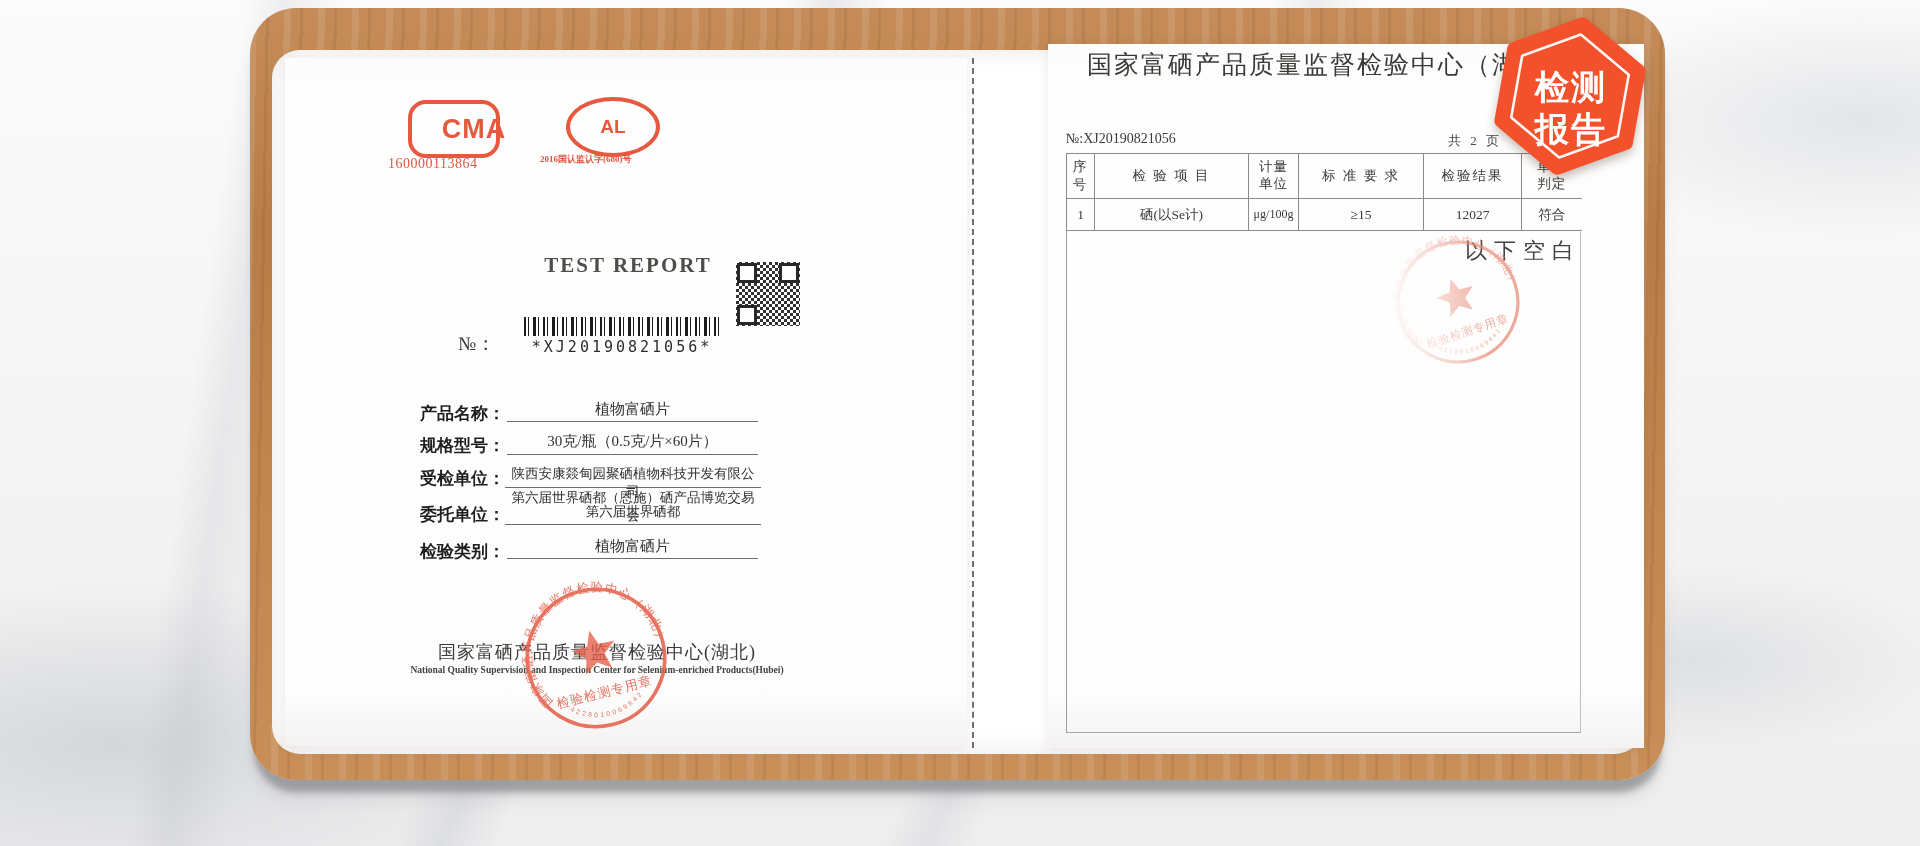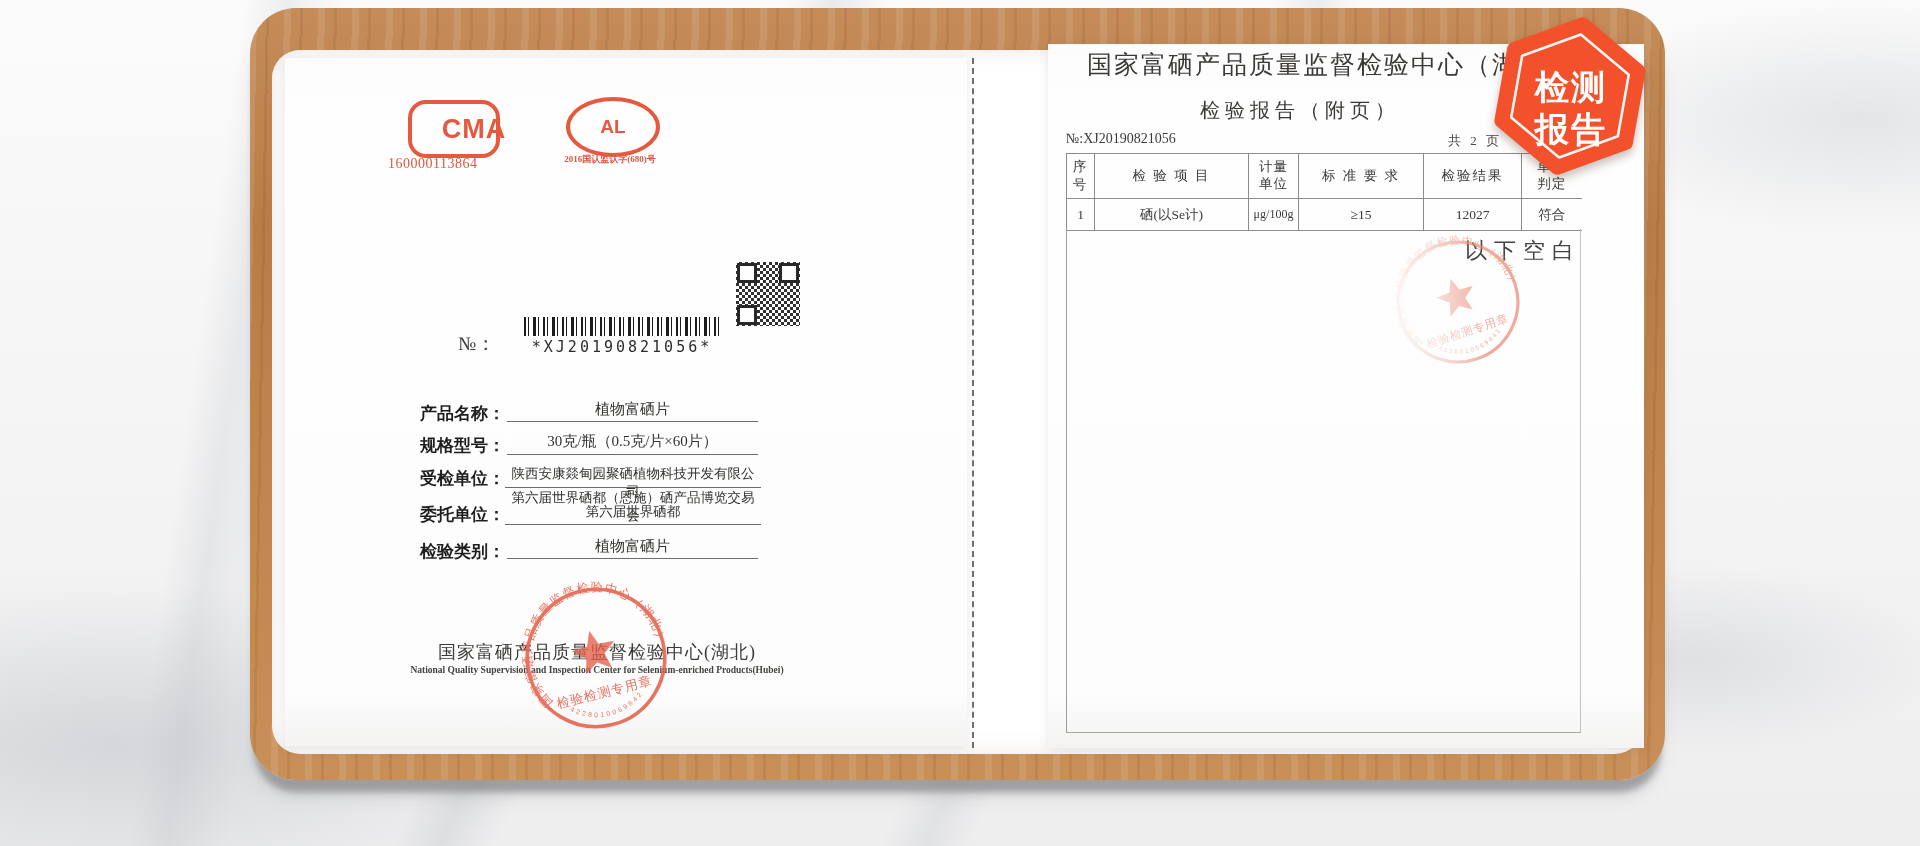--- a/index.html
+++ b/index.html
@@ -33,21 +33,21 @@
   .divider{left:972px;top:58px;height:690px;width:0;border-left:2px dashed #4c4c4c;opacity:.8;}
 
   
   .cma-box{left:408px;top:100px;width:84px;height:50px;border:4px solid #e6593f;border-radius:18px;
     display:flex;align-items:center;justify-content:center;}
   .cma-letters{color:#e6593f;font-weight:bold;font-size:27px;letter-spacing:1px;font-family:"Liberation Sans",sans-serif;margin-left:40px;}
   .cma-number{left:388px;top:156px;width:124px;text-align:left;color:#dd5740;font-size:14px;letter-spacing:.5px;font-family:"Liberation Serif",serif;}
   .cal-box{left:566px;top:97px;width:86px;height:52px;border:4px solid #e6593f;border-radius:50%;
     display:flex;align-items:center;justify-content:center;}
   .cal-letters{color:#e6593f;font-weight:bold;font-size:19px;letter-spacing:0;font-family:"Liberation Sans",sans-serif;}
-  .cal-note{left:540px;top:153px;width:140px;text-align:center;color:#dd5740;font-size:9px;font-weight:bold;font-family:"Liberation Serif",serif;}
+  .cal-note{left:540px;top:153px;width:140px;color:#dd5740;font-size:9px;font-weight:bold;font-family:"Liberation Serif",serif;}
 
   .doc-title{left:478px;top:199px;width:300px;text-align:center;font-size:43px;font-weight:bold;
     color:#56534c;letter-spacing:24px;text-indent:24px;font-family:"Liberation Sans",sans-serif;}
   .doc-subtitle{left:478px;top:253px;width:300px;text-align:center;font-size:21px;font-weight:bold;
     color:#4f4d49;letter-spacing:2px;font-family:"Liberation Serif",serif;}
 
   .qr{left:736px;top:262px;width:64px;height:64px;background:#fff;
     background-image:repeating-conic-gradient(#1b1b1b 0% 25%, #ffffff 0% 50%);background-size:6px 6px;opacity:.9;}
   .qr .finder{position:absolute;width:14px;height:14px;border:3px solid #111;background:#fff;}
   .qr .f1{left:1px;top:1px;} .qr .f2{right:1px;top:1px;} .qr .f3{left:1px;bottom:1px;}
@@ -114,20 +114,21 @@
   <div class="abs cma-box">
     <span class="cma-letters">CMA</span>
   </div>
   <div class="abs cma-number">160000113864</div>
 
   <div class="abs cal-box">
     <span class="cal-letters">AL</span>
   </div>
   <div class="abs cal-note">2016国认监认字(680)号</div>
 
+  <div class="abs doc-subtitle">TEST REPORT</div>
 
   <div class="abs qr">
     <span class="finder f1"></span>
     <span class="finder f2"></span>
     <span class="finder f3"></span>
   </div>
 
   <div class="abs no-label">№：</div>
   <div class="abs barcode"></div>
   <div class="abs barcode-num">*XJ20190821056*</div>
@@ -161,21 +162,20 @@
     <text font-size="12" fill="#e4604b" letter-spacing="1" font-family="Liberation Serif,serif">
       <textPath href="#arcL1" startOffset="2">国家富硒产品质量监督检验中心（湖北）</textPath>
     </text>
     <text x="75" y="113" text-anchor="middle" font-size="12.5" fill="#e4604b" letter-spacing="1" font-family="Liberation Serif,serif">检验检测专用章</text>
     <text font-size="6.5" fill="#e4604b" letter-spacing="2.5">
       <textPath href="#arcL2" startOffset="6">4228010069842</textPath>
     </text>
   </svg>
 
   <div class="abs rp-header1">国家富硒产品质量监督检验中心（湖北）</div>
-  <div class="abs rp-header2">检验报告（附页）</div>
   <div class="abs rp-no">№:XJ20190821056</div>
   <div class="abs rp-pages">共 2 页</div>
 
   <table class="report">
     <colgroup>
       <col style="width:28px">
         <col style="width:154px">
         <col style="width:50px">
       <col style="width:125px">
         <col style="width:98px">

